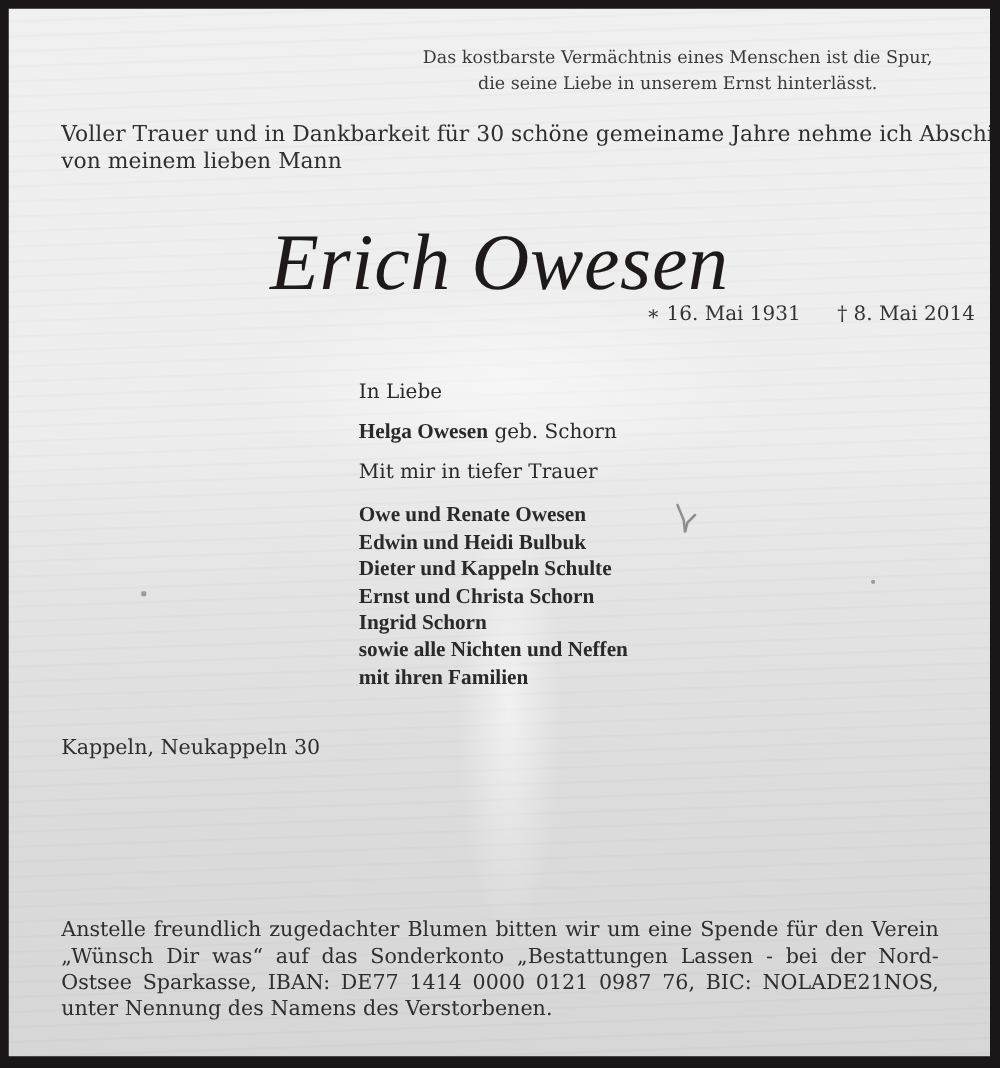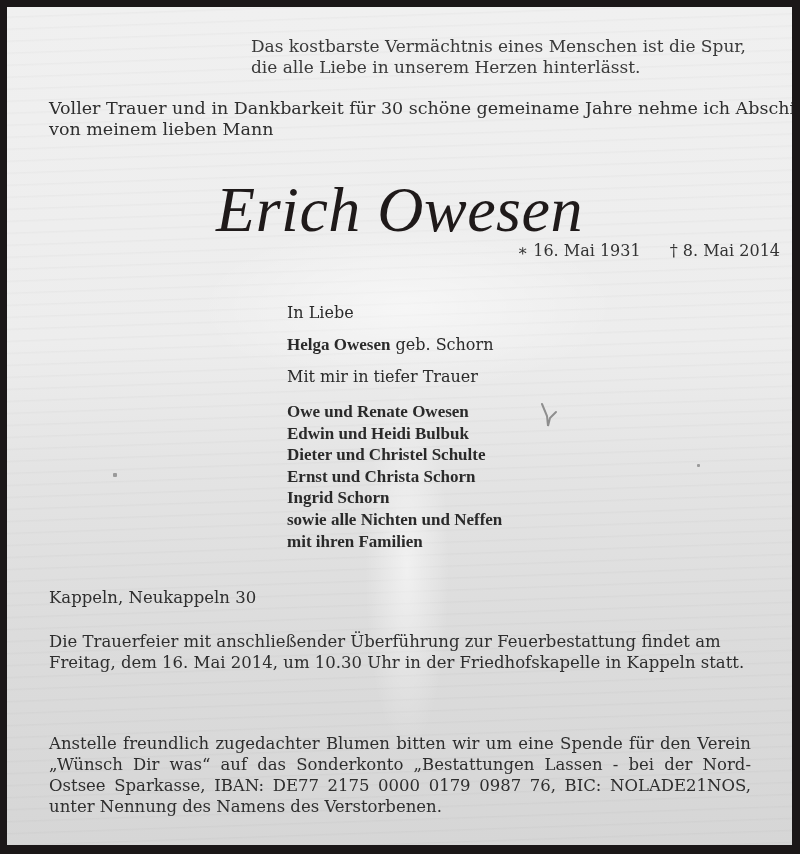--- a/index.html
+++ b/index.html
@@ -16,22 +16,22 @@
       background:
         radial-gradient(ellipse 60px 260px at 400px 560px, rgba(255,255,255,0.55), rgba(255,255,255,0) 70%),
         radial-gradient(ellipse 300px 120px at 400px 300px, rgba(255,255,255,0.5), rgba(255,255,255,0) 70%),
         repeating-linear-gradient(178deg, rgba(0,0,0,0) 0px, rgba(0,0,0,0) 9px, rgba(0,0,0,0.025) 10px, rgba(0,0,0,0) 12px),
         linear-gradient(180deg, #f0f0f0 0%, #ededed 40%, #e4e4e4 55%, #dcdcdc 75%, #d6d6d6 100%);
       overflow: hidden;
     }
     .t { position: absolute; color: #2a2a2a; white-space: nowrap; }
     .serif { font-family: "Liberation Serif", serif; }
     .motto {
-      right: 46px; top: 29px; text-align: left;
-      font-size: 17px; line-height: 22px; color: #3a3a3a;
+      right: 46px; top: 29px; text-align: center;
+      font-size: 14px; line-height: 22px; color: #3a3a3a;
     }
     .intro {
       left: 42px; top: 91px;
       font-size: 17.5px; line-height: 22px; color: #2e2e2e;
     }
     .name {
       left: 0; width: 785px; top: 166px; text-align: center;
       font-size: 64px; font-style: italic; color: #1f1a1a; letter-spacing: 0.5px;
     }
     .dates {
@@ -64,21 +64,21 @@
 <div class="frame">
 
   <div class="speck" style="left:106px; top:466px;"></div>
   <div class="speck" style="left:690px; top:457px; width:3px; height:3px;"></div>
   <svg class="bird" viewBox="0 0 18 30">
     <path d="M2 2 L7 14 L8 24 L10 16 L16 10" fill="none" stroke="#8e8e8e" stroke-width="2" stroke-linecap="round"></path>
   </svg>
 
   <div class="t motto">
     <span class="line">Das kostbarste Vermächtnis eines Menschen ist die Spur,</span>
-    <span class="line">die alle Liebe in unserem Herzen hinterlässt.</span>
+    <span class="line">die seine Liebe in unserem Ernst hinterlässt.</span>
   </div>
 
   <div class="t intro">
     <span class="line">Voller Trauer und in Dankbarkeit für 30 schöne gemeiname Jahre nehme ich Abschied</span>
     <span class="line">von meinem lieben Mann</span>
   </div>
 
   <div class="t name serif">Erich Owesen</div>
 
   <div class="t dates">
@@ -89,28 +89,27 @@
   <div class="t block">
     <span class="line gap">In Liebe</span>
     <span class="line gap">
       <span class="bold">Helga Owesen</span>
       <span>geb. Schorn</span>
     </span>
     <span class="line">Mit mir in tiefer Trauer</span>
     <div class="mourners">
       <span class="line bold">Owe und Renate Owesen</span>
       <span class="line bold">Edwin und Heidi Bulbuk</span>
-      <span class="line bold">Dieter und Christel Schulte</span>
+      <span class="line bold">Dieter und Kappeln Schulte</span>
       <span class="line bold">Ernst und Christa Schorn</span>
       <span class="line bold">Ingrid Schorn</span>
       <span class="line bold">sowie alle Nichten und Neffen</span>
       <span class="line bold">mit ihren Familien</span>
     </div>
   </div>
 
   <div class="t body-text" style="top:580px;">Kappeln, Neukappeln 30</div>
 
-  <div class="t body-text" style="top:624px;">Die Trauerfeier mit anschließender Überführung zur Feuerbestattung findet am Freitag, dem 16. Mai 2014, um 10.30 Uhr in der Friedhofskapelle in Kappeln statt.</div>
 
 
-  <div class="t body-text justify" style="top:726px;">Anstelle freundlich zugedachter Blumen bitten wir um eine Spende für den Verein „Wünsch Dir was“ auf das Sonderkonto „Bestattungen Lassen - bei der Nord-Ostsee Sparkasse, IBAN: DE77 2175 0000 0179 0987 76, BIC: NOLADE21NOS, unter Nennung des Namens des Verstorbenen.</div>
+  <div class="t body-text justify" style="top:726px;">Anstelle freundlich zugedachter Blumen bitten wir um eine Spende für den Verein „Wünsch Dir was“ auf das Sonderkonto „Bestattungen Lassen - bei der Nord-Ostsee Sparkasse, IBAN: DE77 1414 0000 0121 0987 76, BIC: NOLADE21NOS, unter Nennung des Namens des Verstorbenen.</div>
 
 </div>
 
 </body></html>

